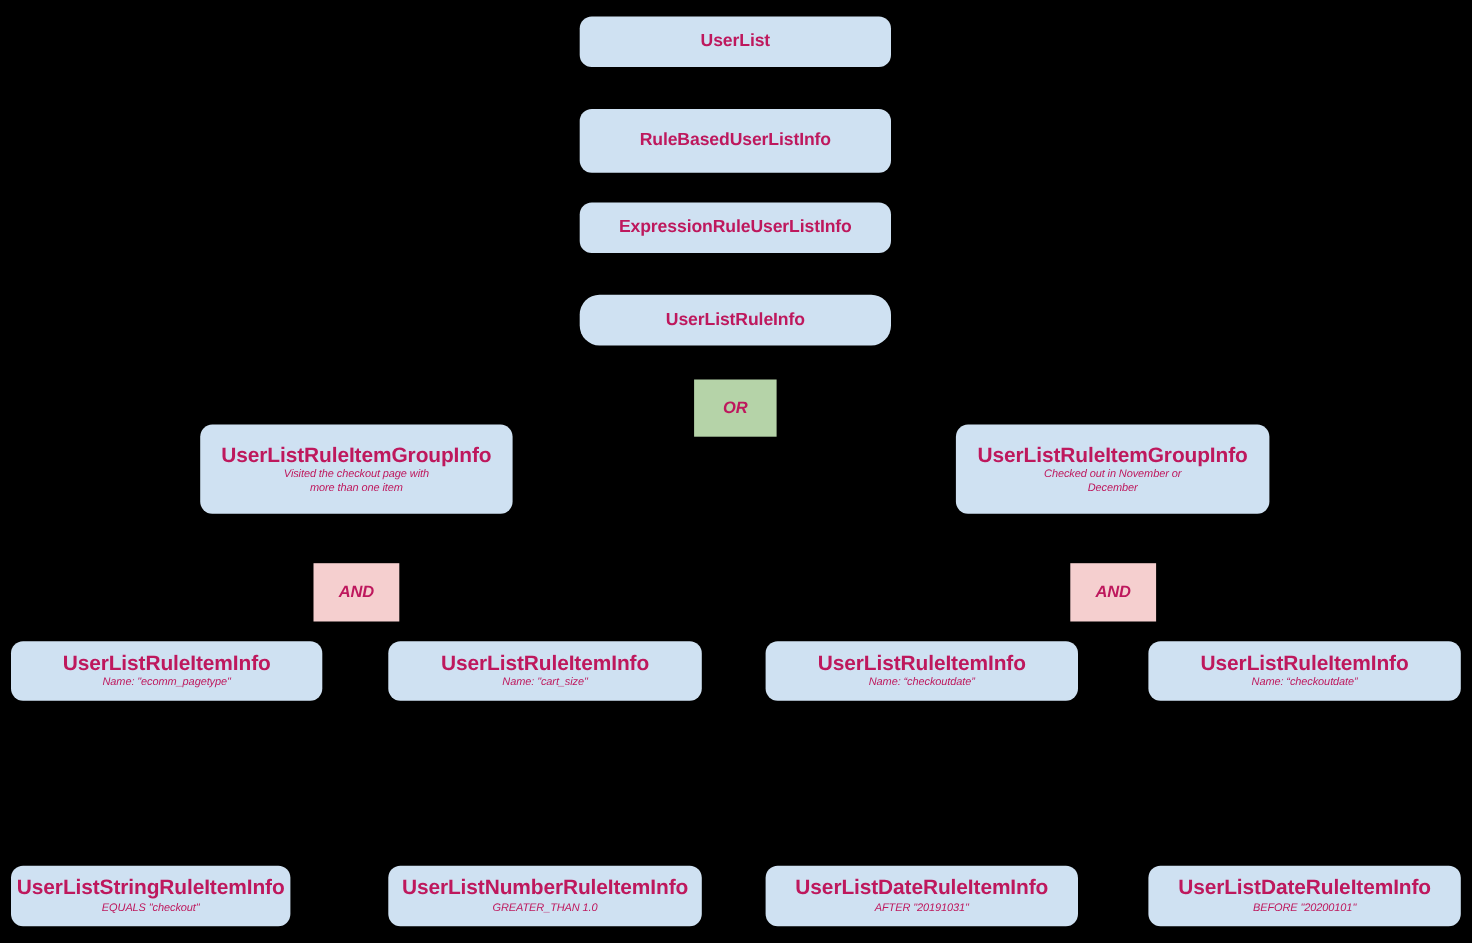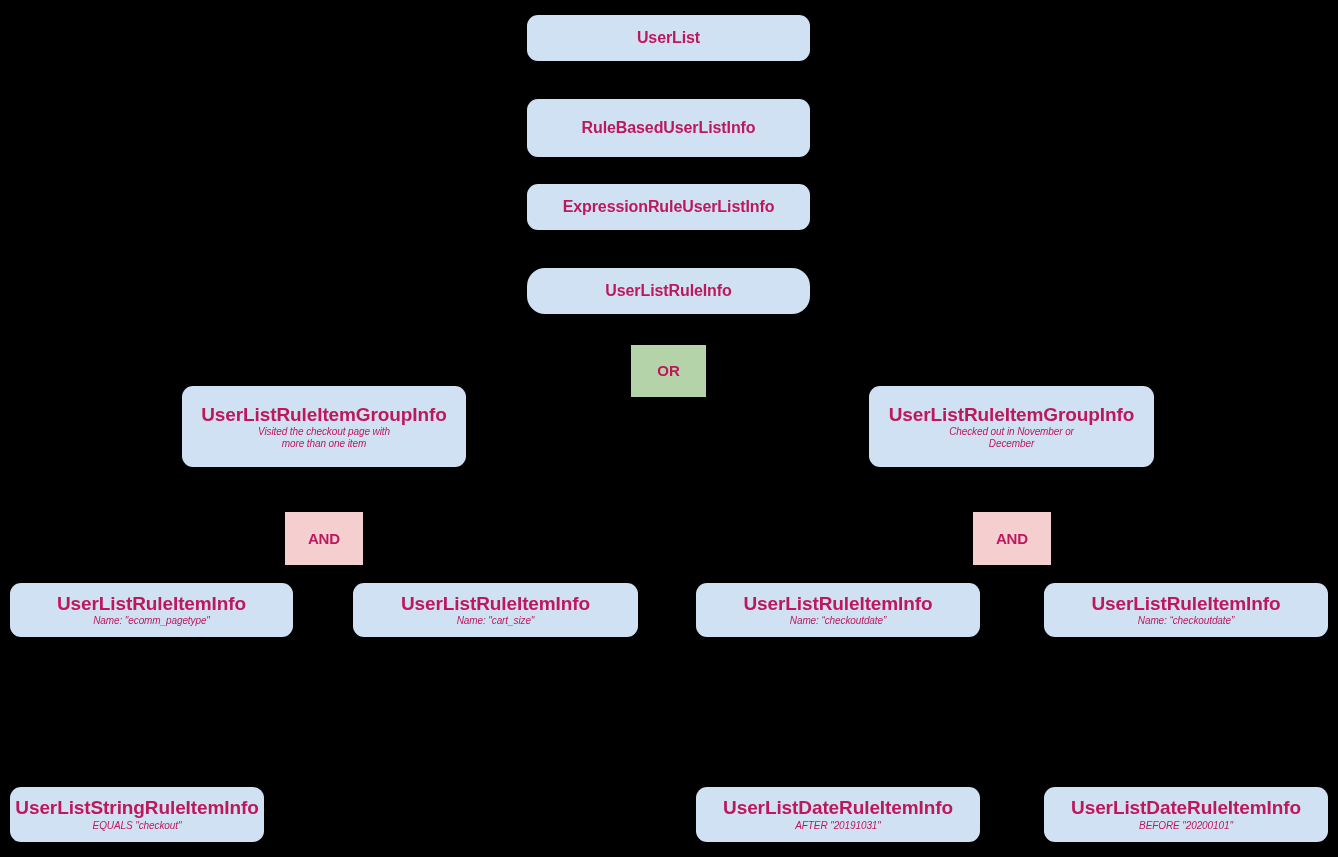--- a/index.html
+++ b/index.html
@@ -51,21 +51,21 @@
   .chain .title{font-size:16px;}
 
   
   .node.op{
     border-radius:0;
     font-weight:bold;
     font-size:15px;
   }
   .node.op.or{background:#b5d3a8;}
   .node.op.and{background:#f5cfcf;}
-  .node.op .title{font-size:15px;font-weight:bold;}
+  .node.op .title{font-size:15px;font-weight:bold;font-style:italic;}
 </style>
 </head>
 <body>
 
 <div id="diagram">
 
   <svg id="edges" viewBox="0 0 1338 857" width="1338" height="857" aria-hidden="true">
     <g stroke="#000000" stroke-width="2.5" fill="none">
       <path d="M668,60 L668,99"></path>
       <path d="M668,145 L668,184"></path>
@@ -144,20 +144,24 @@
   <div class="node entity" style="left:1044px;top:583px;width:284px;height:54px;">
     <span class="title">UserListRuleItemInfo</span>
     <span class="subtitle nowrap">Name: “checkoutdate”</span>
   </div>
 
   <div class="node entity" style="left:10px;top:787px;width:254px;height:55px;">
     <span class="title">UserListStringRuleItemInfo</span>
     <span class="subtitle nowrap">EQUALS "checkout"</span>
   </div>
 
+  <div class="node entity" style="left:353px;top:787px;width:285px;height:55px;">
+    <span class="title">UserListNumberRuleItemInfo</span>
+    <span class="subtitle nowrap">GREATER_THAN 1.0</span>
+  </div>
 
   <div class="node entity" style="left:696px;top:787px;width:284px;height:55px;">
     <span class="title">UserListDateRuleItemInfo</span>
     <span class="subtitle nowrap">AFTER "20191031"</span>
   </div>
 
   <div class="node entity" style="left:1044px;top:787px;width:284px;height:55px;">
     <span class="title">UserListDateRuleItemInfo</span>
     <span class="subtitle nowrap">BEFORE "20200101"</span>
   </div>

